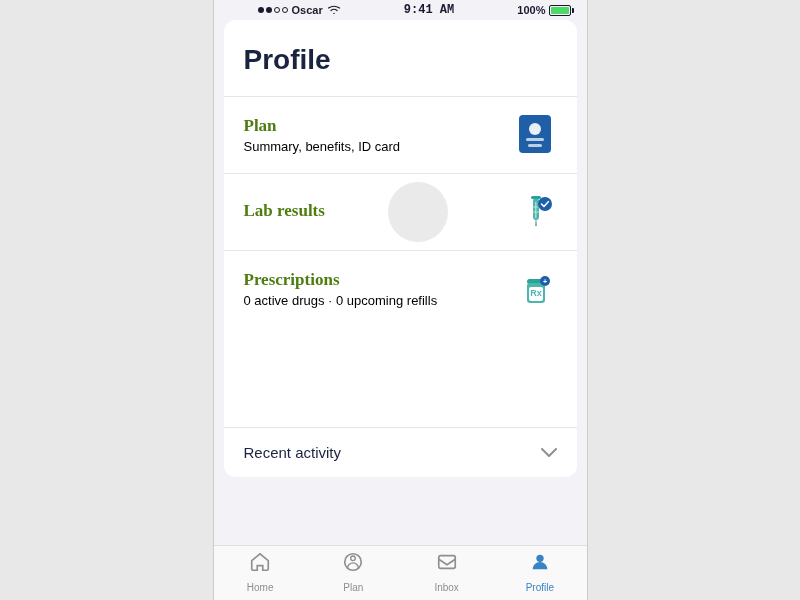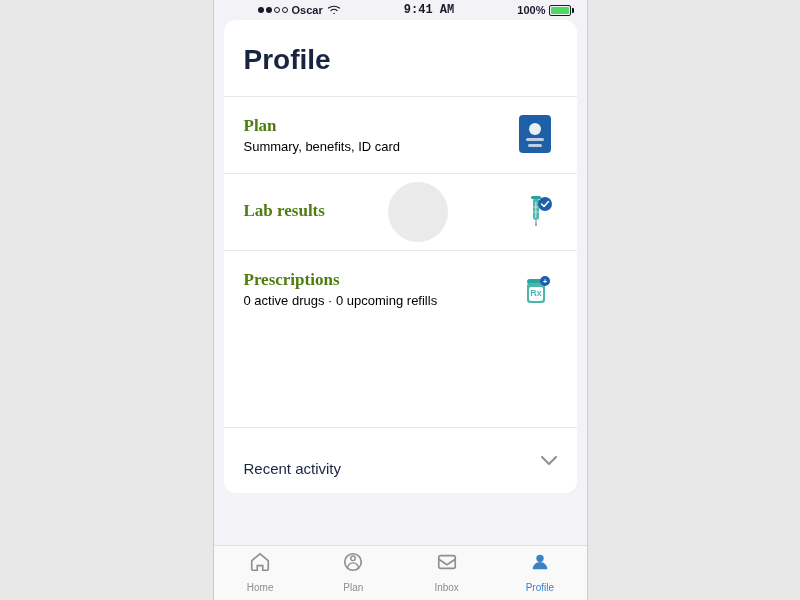--- a/index.html
+++ b/index.html
@@ -211,21 +211,20 @@
       padding: 16px 20px;
       background: #ffffff;
       border-top: 1px solid #e5e5ea;
       cursor: pointer;
     }
 
     .recent-title {
       font-size: 15px;
       color: #1a2340;
       font-weight: 400;
-      margin-top: 16px;
     }
 
     .chevron-down {
       color: #8e8e93;
       font-size: 14px;
     }
 
     
     .tab-bar {
       position: absolute;

